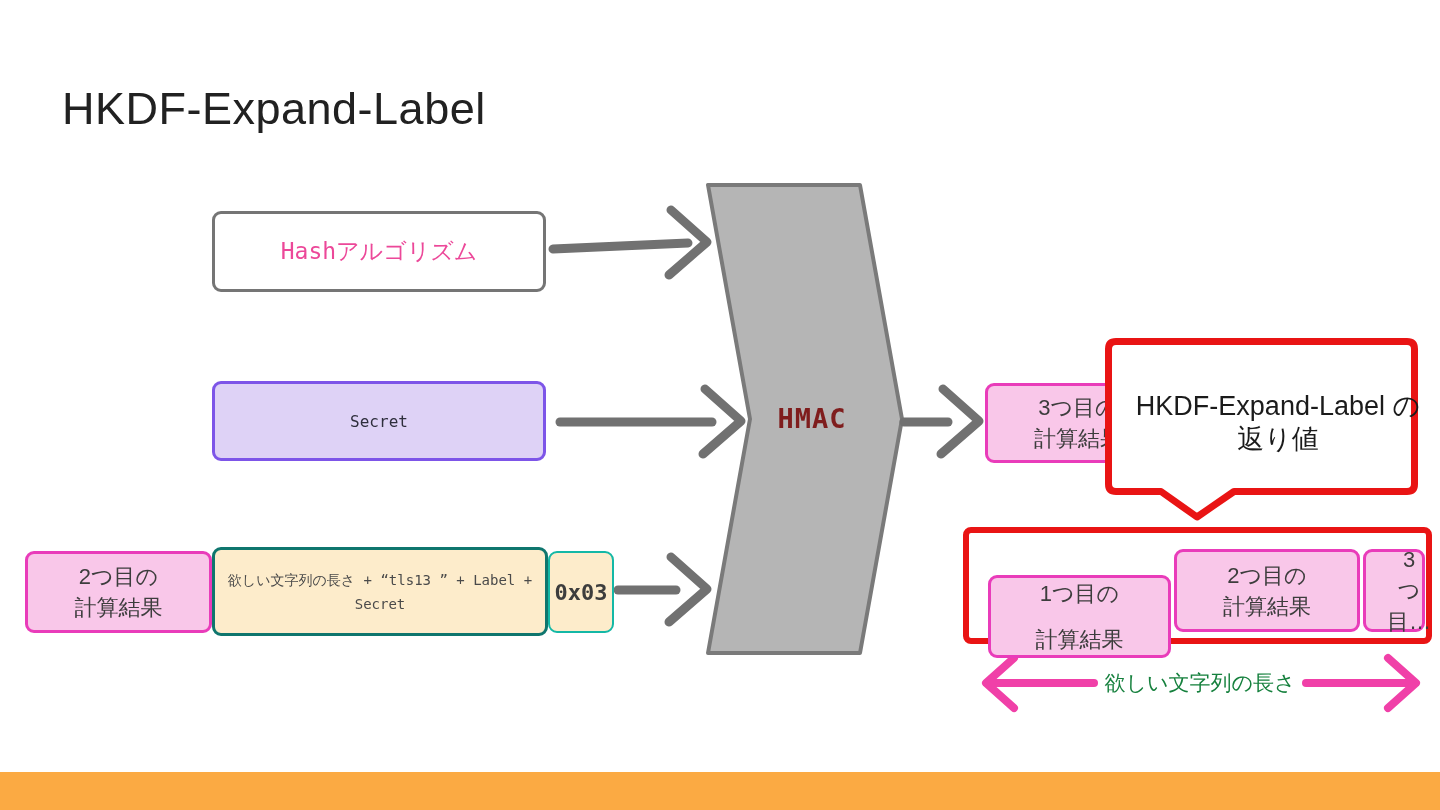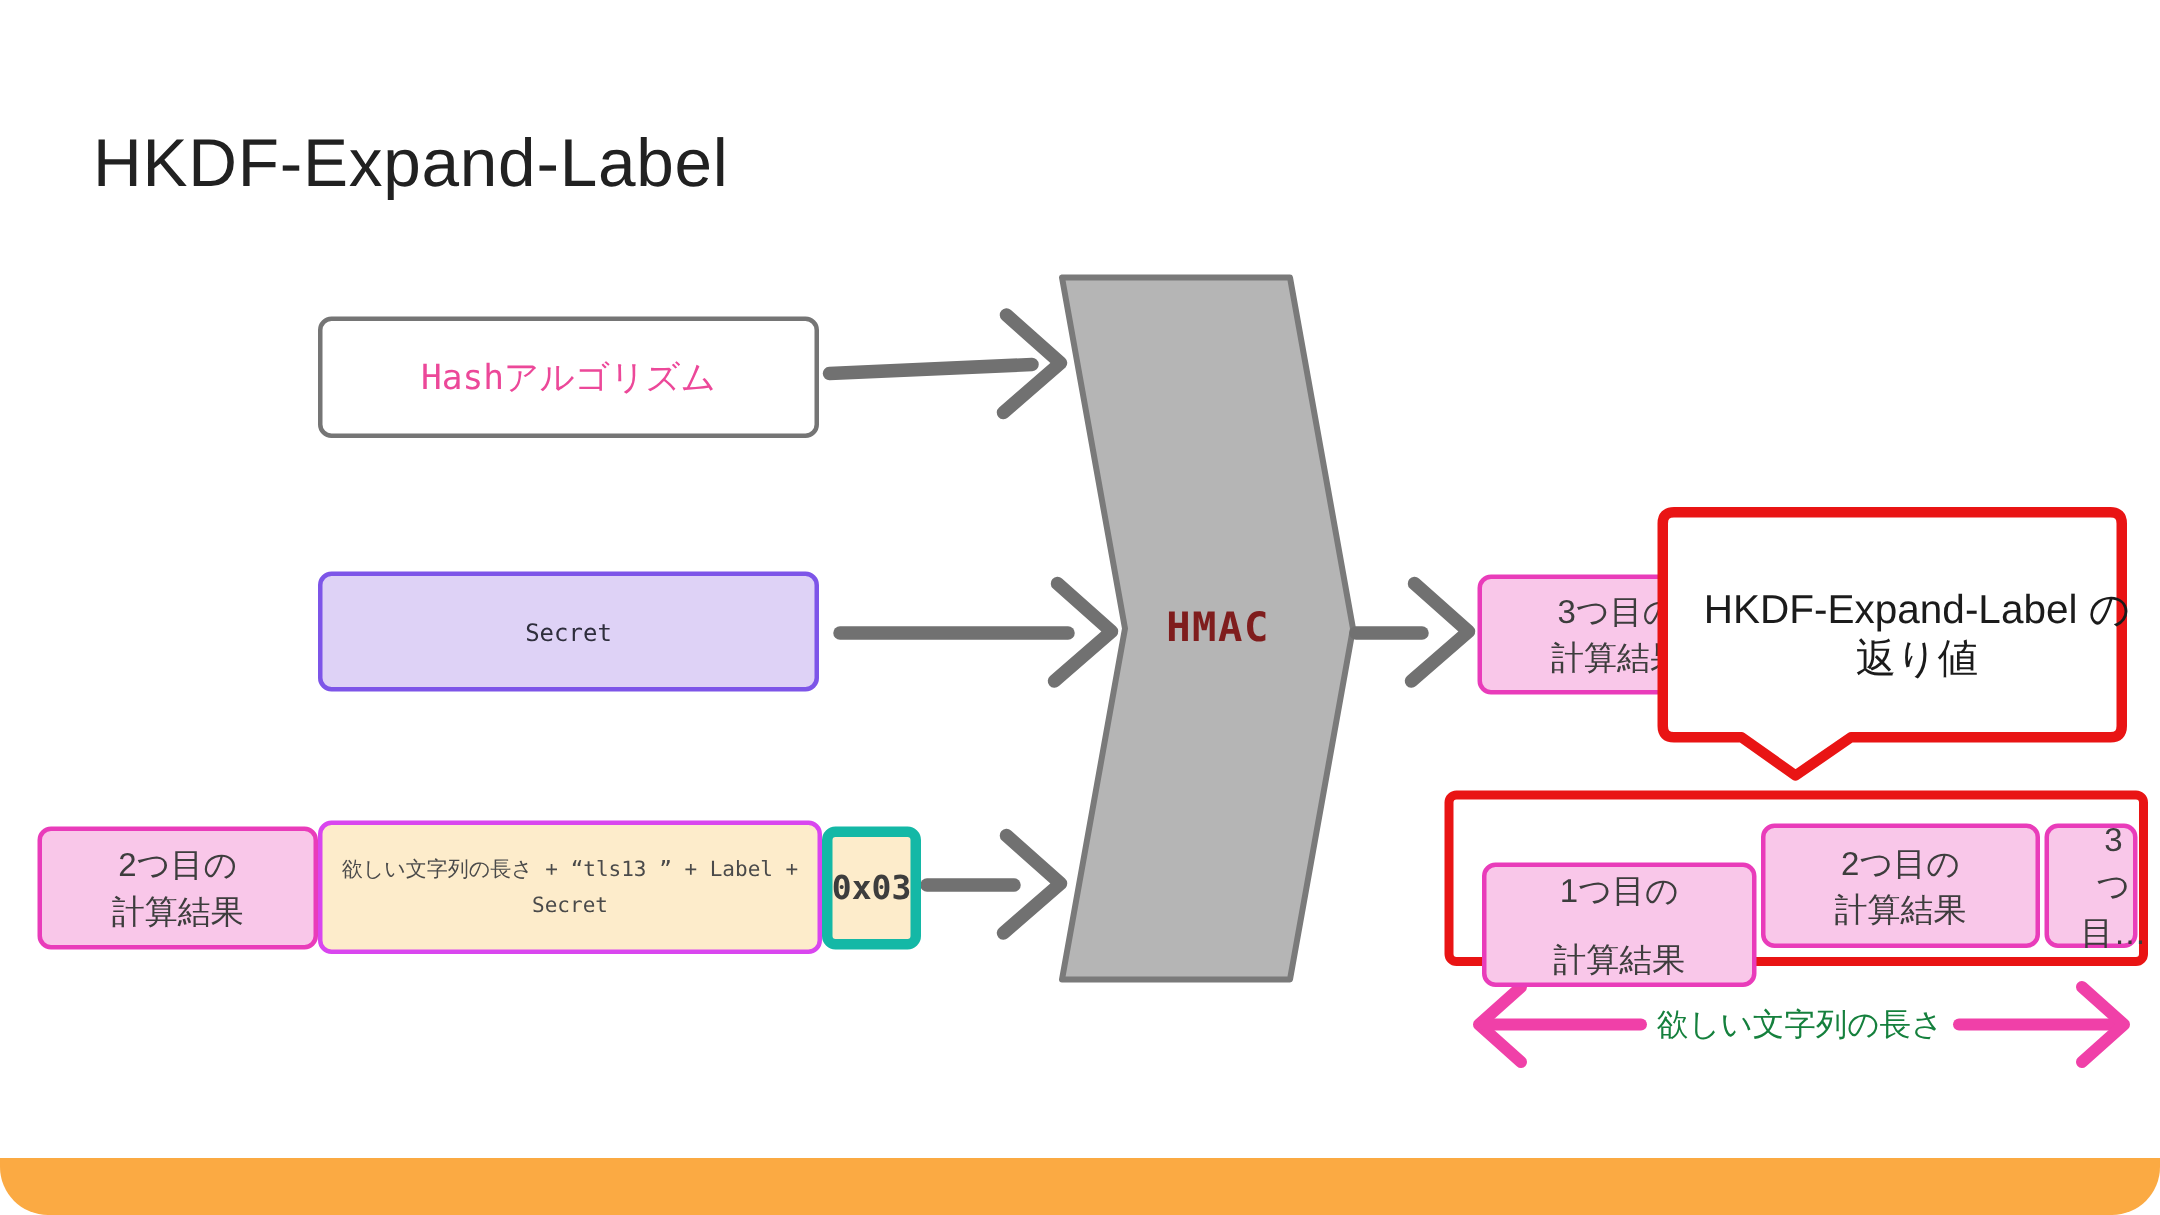--- a/index.html
+++ b/index.html
@@ -1,19 +1,18 @@
 <!DOCTYPE html>
 <html><head>
 <meta charset="utf-8">
 <style>
   html,body{margin:0;padding:0;background:#ffffff;}
   #slide{
     position:relative;width:1440px;height:810px;overflow:hidden;background:#ffffff;
     font-family:"Liberation Sans",sans-serif;
-    border-radius:32px;
   }
   .sans{font-family:"Liberation Sans",sans-serif;}
   .mono{font-family:"DejaVu Sans Mono",monospace;}
   #title{
     position:absolute;left:62px;top:84px;font-size:45px;line-height:50px;
     color:#212121;letter-spacing:0.5px;z-index:2;
   }
   svg.layer{position:absolute;left:0;top:0;z-index:1;pointer-events:none;}
   svg.layer-top{z-index:3;}
   .box{
@@ -22,23 +21,23 @@
   }
   .box span{display:block;}
   #hash-box{left:212px;top:211px;width:334px;height:81px;background:#ffffff;
     border:3px solid #757575;color:#ec4899;font-size:23px;font-weight:500;}
   #secret-box{left:212px;top:381px;width:334px;height:80px;background:#ded2f6;
     border:3px solid #7d55e8;color:#2e2e3c;font-size:16px;}
   .pinkbox{background:#f9c7e9;border:3px solid #e93cba;color:#3d3d3d;
     font-size:22px;line-height:31px;}
   #result2-box{left:25px;top:551px;width:187px;height:82px;}
   #info-box{left:212px;top:547px;width:336px;height:89px;background:#fdeccb;
-    border:3px solid #d946ef;color:#4a4a4a;font-size:14px;line-height:24px;white-space:nowrap;}
+    border:3px solid #0f766e;color:#4a4a4a;font-size:14px;line-height:24px;white-space:nowrap;}
   #hex-box{left:548px;top:551px;width:66px;height:82px;background:#fdeccb;
-    border:7px solid #14b8a6;color:#3d3d3d;font-size:22px;font-weight:bold;}
+    border:2px solid #14b8a6;color:#3d3d3d;font-size:22px;font-weight:bold;}
   #hmac-label{position:absolute;left:752px;top:403px;width:120px;text-align:center;
     font-size:27px;font-weight:600;letter-spacing:1px;color:#7f1d1d;z-index:2;}
   #result3-box{left:985px;top:383px;width:186px;height:80px;}
   #red-container{position:absolute;left:963px;top:527px;width:469px;height:117px;
     box-sizing:border-box;border:6px solid #e91414;border-radius:8px;background:#ffffff;z-index:2;}
   #out1-box{left:988px;top:575px;width:183px;height:83px;z-index:2;justify-content:space-between;}
   #out2-box{left:1174px;top:549px;width:186px;height:83px;z-index:2;}
   #out3-box{left:1363px;top:549px;width:62px;height:83px;z-index:2;padding-left:30px;}
   #callout-text{position:absolute;left:1113px;top:390px;width:296px;z-index:4;
     text-align:center;color:#1b1b1b;font-size:27px;line-height:33px;margin-left:17px;}

